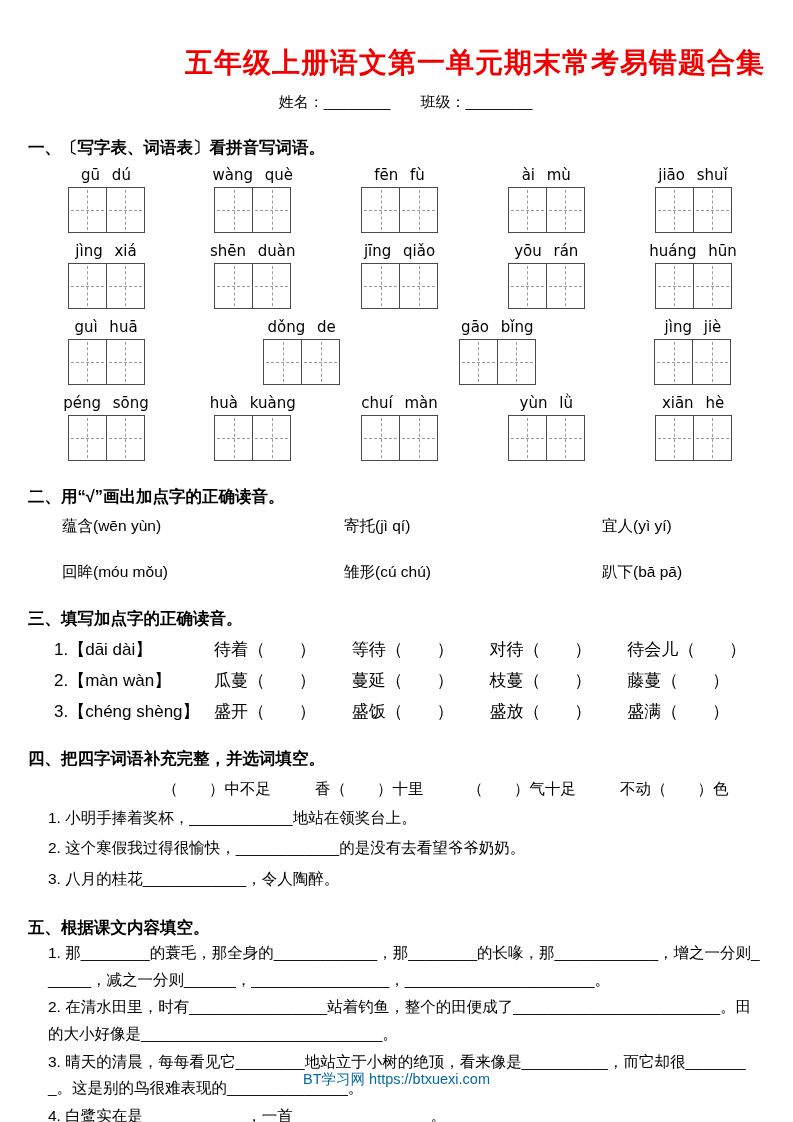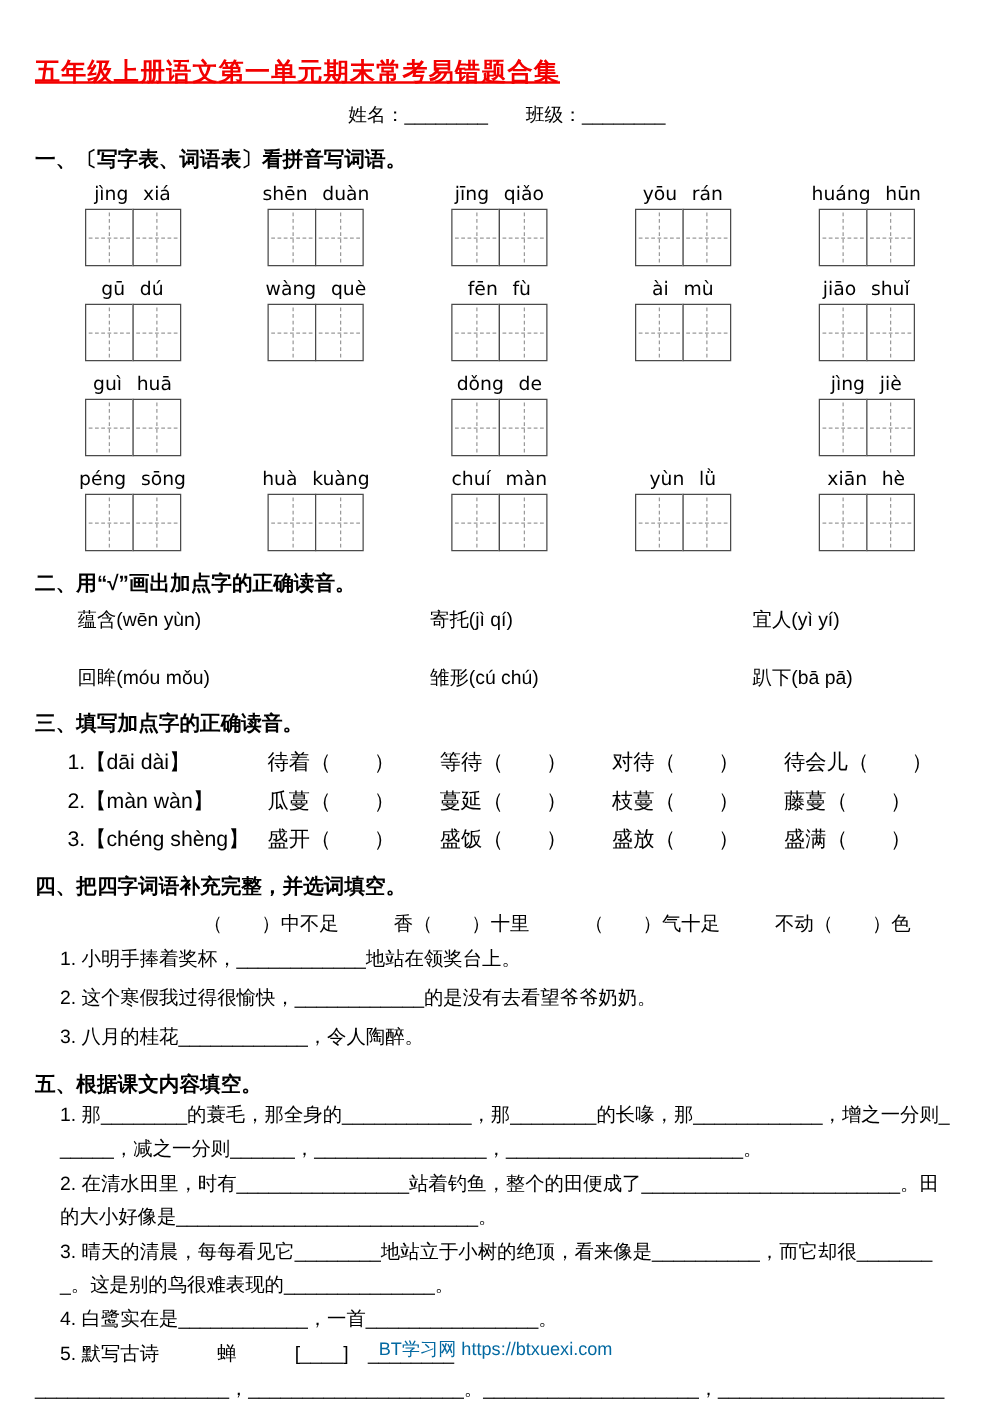--- a/index.html
+++ b/index.html
@@ -1,24 +1,24 @@
 <!DOCTYPE html>
 <html><head>
 <meta charset="utf-8">
 <style>
   * { margin:0; padding:0; box-sizing:border-box; }
   html,body { background:#ffffff; }
   body { width:793px; height:1122px; font-family:"Liberation Sans","DejaVu Sans",sans-serif; color:#000; }
   .page { position:relative; width:793px; height:1122px; padding:46px 28px 0 28px; overflow:hidden; background:#fff; }
 
-  .title { text-align:left; font-size:20px; font-weight:bold; letter-spacing:1px; line-height:1.2;text-decoration:underline; }
+  .title { text-align:right; font-size:28px; font-weight:bold; letter-spacing:1px; line-height:1.2; }
   .meta  { text-align:center; font-size:15px; margin-top:13px; padding-right:8px; }
   .meta span { margin-left:26px; }
 
-  .sec-title { font-size:16.5px; font-weight:bold; margin-top:15px; }
+  .sec-title { font-size:16.5px; font-weight:bold; margin-top:25px; }
 
   
   .prow { display:flex; justify-content:space-between; margin:7px 22px 9px 28px; }
   .pgroup { width:100px; display:flex; flex-direction:column; align-items:center; }
   .pinyin { font-size:15px; font-family:"DejaVu Sans",sans-serif; word-spacing:7px; white-space:nowrap; margin-bottom:3px; }
   .boxes { display:flex; }
   .cell { width:39px; height:46px; border:1px solid #4a4a4a; position:relative; background:#fff; }
   .cell + .cell { margin-left:-1px; }
   .cell::before { content:""; position:absolute; left:50%; top:2px; bottom:2px; border-left:1px dashed #9a9a9a; }
   .cell::after  { content:""; position:absolute; top:50%; left:2px; right:2px; border-top:1px dashed #9a9a9a; }
@@ -50,20 +50,58 @@
 
   <div class="meta">
     <span>姓名：________</span>
     <span>班级：________</span>
   </div>
 
   <div class="sec-title">一、〔写字表、词语表〕看拼音写词语。</div>
 
   <div class="prow">
     <div class="pgroup">
+        <div class="pinyin">gū dú</div>
+        <div class="boxes">
+          <div class="cell"></div>
+          <div class="cell"></div>
+        </div>
+      </div>
+    <div class="pgroup">
+        <div class="pinyin">wàng què</div>
+        <div class="boxes">
+          <div class="cell"></div>
+          <div class="cell"></div>
+        </div>
+      </div>
+    <div class="pgroup">
+        <div class="pinyin">fēn fù</div>
+        <div class="boxes">
+          <div class="cell"></div>
+          <div class="cell"></div>
+        </div>
+      </div>
+    <div class="pgroup">
+        <div class="pinyin">ài mù</div>
+        <div class="boxes">
+          <div class="cell"></div>
+          <div class="cell"></div>
+        </div>
+      </div>
+    <div class="pgroup">
+        <div class="pinyin">jiāo shuǐ</div>
+        <div class="boxes">
+          <div class="cell"></div>
+          <div class="cell"></div>
+        </div>
+      </div>
+  </div>
+
+  <div class="prow">
+    <div class="pgroup">
         <div class="pinyin">jìng xiá</div>
         <div class="boxes">
           <div class="cell"></div>
           <div class="cell"></div>
         </div>
       </div>
     <div class="pgroup">
         <div class="pinyin">shēn duàn</div>
         <div class="boxes">
           <div class="cell"></div>
@@ -88,66 +126,35 @@
         <div class="pinyin">huáng hūn</div>
         <div class="boxes">
           <div class="cell"></div>
           <div class="cell"></div>
         </div>
       </div>
   </div>
 
   <div class="prow">
     <div class="pgroup">
-        <div class="pinyin">gū dú</div>
-        <div class="boxes">
-          <div class="cell"></div>
-          <div class="cell"></div>
-        </div>
-      </div>
-    <div class="pgroup">
-        <div class="pinyin">wàng què</div>
-        <div class="boxes">
-          <div class="cell"></div>
-          <div class="cell"></div>
-        </div>
-      </div>
-    <div class="pgroup">
-        <div class="pinyin">fēn fù</div>
-        <div class="boxes">
-          <div class="cell"></div>
-          <div class="cell"></div>
-        </div>
-      </div>
-    <div class="pgroup">
-        <div class="pinyin">ài mù</div>
-        <div class="boxes">
-          <div class="cell"></div>
-          <div class="cell"></div>
-        </div>
-      </div>
-    <div class="pgroup">
-        <div class="pinyin">jiāo shuǐ</div>
-        <div class="boxes">
-          <div class="cell"></div>
-          <div class="cell"></div>
-        </div>
-      </div>
-  </div>
-
-  <div class="prow">
-    <div class="pgroup">
         <div class="pinyin">guì huā</div>
         <div class="boxes">
           <div class="cell"></div>
           <div class="cell"></div>
         </div>
       </div>
     <div class="pgroup">
         <div class="pinyin">dǒng de</div>
+        <div class="boxes">
+          <div class="cell"></div>
+          <div class="cell"></div>
+        </div>
+      </div>
+    <div class="pgroup">
+        <div class="pinyin">gāo bǐng</div>
         <div class="boxes">
           <div class="cell"></div>
           <div class="cell"></div>
         </div>
       </div>
     <div class="pgroup">
         <div class="pinyin">jìng jiè</div>
         <div class="boxes">
           <div class="cell"></div>
           <div class="cell"></div>

